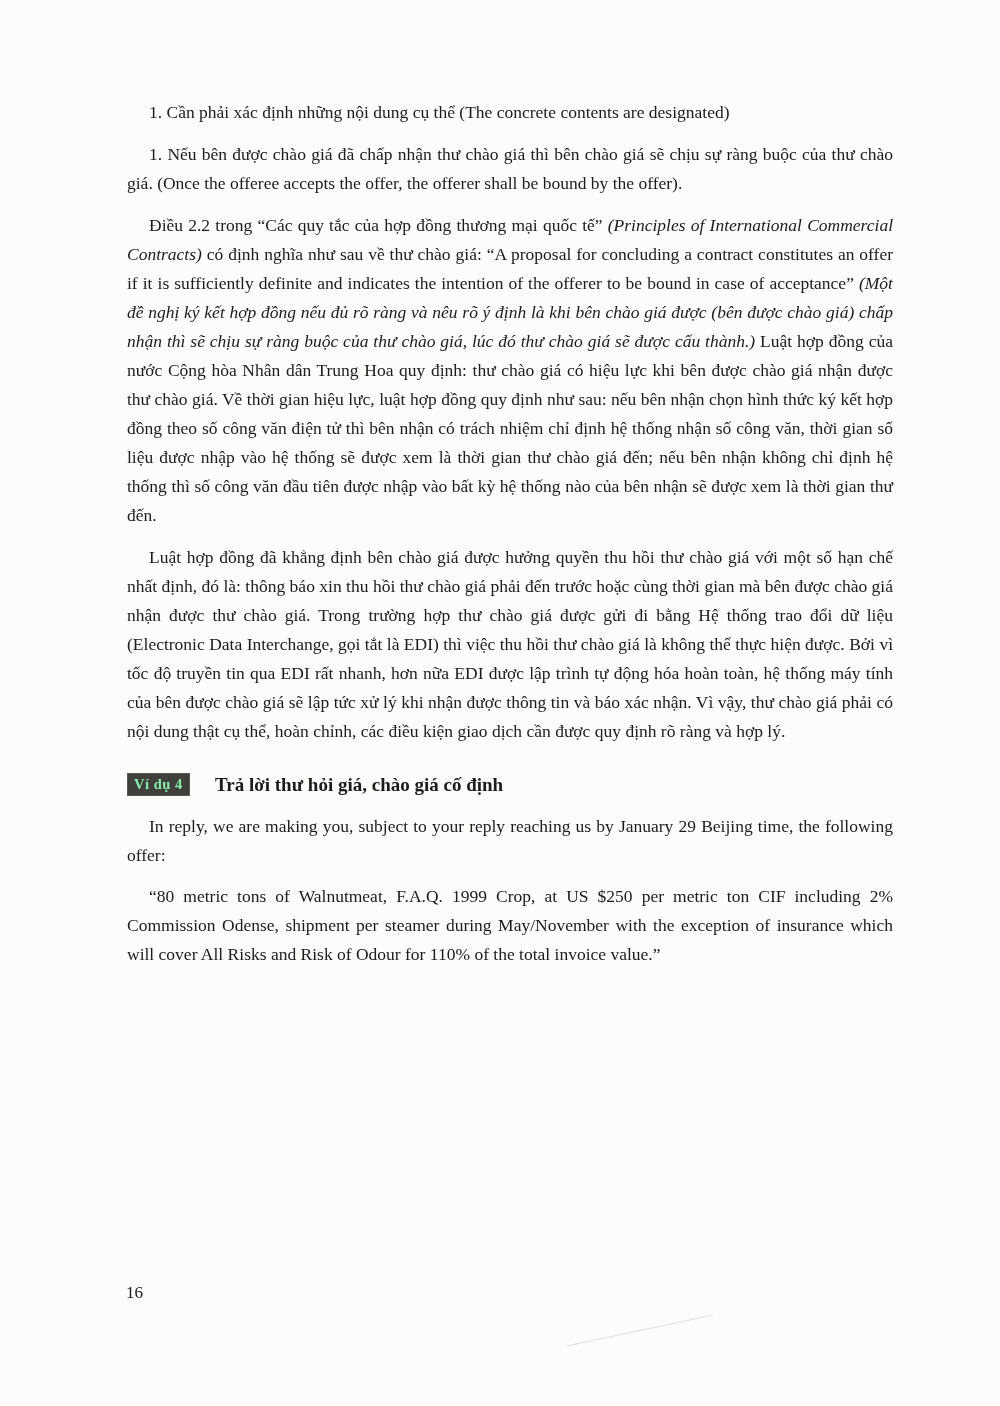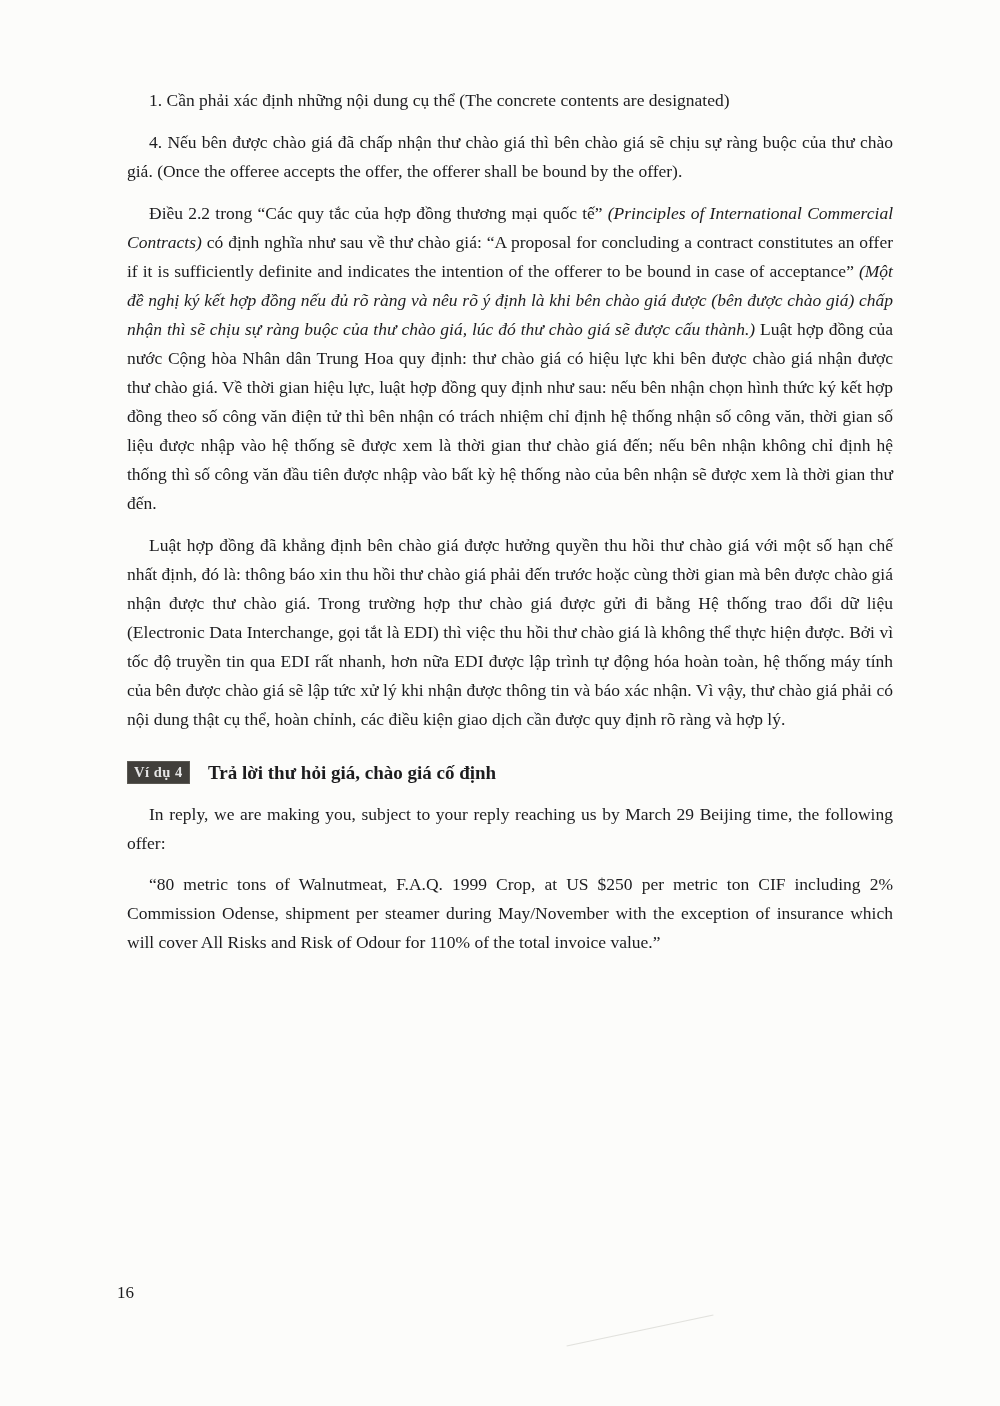--- a/index.html
+++ b/index.html
@@ -20,56 +20,56 @@
   .content {
     position: absolute;
     left: 127px;
     top: 86px;
     width: 766px;
     font-size: 17.5px;
     line-height: 29px;
     text-align: justify;
   }
   .para {
-    margin: 0 0 13px 0;
+    margin: 12px 0 13px 0;
     text-indent: 22px;
   }
   .para.tight {
     margin-bottom: 12px;
   }
   .italic {
     font-style: italic;
   }
   .example-heading {
     margin: 26px 0 14px 0;
     line-height: 26px;
     text-align: left;
   }
   .badge {
     display: inline-block;
     background: #413f3b;
-    color: #e5e5e5;
+    color: #86efac;
     font-size: 14.5px;
     font-weight: bold;
     line-height: 20px;
     padding: 1px 7px 2px 7px;
     border-radius: 1px;
     vertical-align: 2px;
     letter-spacing: 0.5px;
     box-shadow: 0 0 0 1px #5a5852 inset;
   }
   .heading-text {
     font-weight: bold;
     font-size: 19px;
-    margin-left: 14px;
+    margin-left: 21px;
     font-family: Liberation Serif, serif;
   }
   .page-number {
     position: absolute;
-    left: 117px;
+    left: 126px;
     top: 1283px;
     font-size: 17px;
   }
   .scan-artifact {
     position: absolute;
     left: 565px;
     top: 1330px;
     width: 150px;
     height: 1px;
     background: #d9d9d5;
@@ -78,33 +78,33 @@
   }
 </style>
 </head>
 <body>
 
 <div class="page">
   <div class="content">
 
     <p class="para">1. Cần phải xác định những nội dung cụ thể (The concrete contents are designated)</p>
 
-    <p class="para">4. Nếu bên được chào giá đã chấp nhận thư chào giá thì bên chào giá sẽ chịu sự ràng buộc của thư chào giá. (Once the offeree accepts the offer, the offerer shall be bound by the offer).</p>
+    <p class="para">1. Nếu bên được chào giá đã chấp nhận thư chào giá thì bên chào giá sẽ chịu sự ràng buộc của thư chào giá. (Once the offeree accepts the offer, the offerer shall be bound by the offer).</p>
 
     <p class="para"><span>Điều 2.2 trong “Các quy tắc của hợp đồng thương mại quốc tế” </span><span class="italic">(Principles of International Commercial Contracts)</span><span> có định nghĩa như sau về thư chào giá: “A proposal for concluding a contract constitutes an offer if it is sufficiently definite and indicates the intention of the offerer to be bound in case of acceptance” </span><span class="italic">(Một đề nghị ký kết hợp đồng nếu đủ rõ ràng và nêu rõ ý định là khi bên chào giá được (bên được chào giá) chấp nhận thì sẽ chịu sự ràng buộc của thư chào giá, lúc đó thư chào giá sẽ được cấu thành.)</span><span> Luật hợp đồng của nước Cộng hòa Nhân dân Trung Hoa quy định: thư chào giá có hiệu lực khi bên được chào giá nhận được thư chào giá. Về thời gian hiệu lực, luật hợp đồng quy định như sau: nếu bên nhận chọn hình thức ký kết hợp đồng theo số công văn điện tử thì bên nhận có trách nhiệm chỉ định hệ thống nhận số công văn, thời gian số liệu được nhập vào hệ thống sẽ được xem là thời gian thư chào giá đến; nếu bên nhận không chỉ định hệ thống thì số công văn đầu tiên được nhập vào bất kỳ hệ thống nào của bên nhận sẽ được xem là thời gian thư đến.</span></p>
 
     <p class="para">Luật hợp đồng đã khẳng định bên chào giá được hưởng quyền thu hồi thư chào giá với một số hạn chế nhất định, đó là: thông báo xin thu hồi thư chào giá phải đến trước hoặc cùng thời gian mà bên được chào giá nhận được thư chào giá. Trong trường hợp thư chào giá được gửi đi bằng Hệ thống trao đổi dữ liệu (Electronic Data Interchange, gọi tắt là EDI) thì việc thu hồi thư chào giá là không thể thực hiện được. Bởi vì tốc độ truyền tin qua EDI rất nhanh, hơn nữa EDI được lập trình tự động hóa hoàn toàn, hệ thống máy tính của bên được chào giá sẽ lập tức xử lý khi nhận được thông tin và báo xác nhận. Vì vậy, thư chào giá phải có nội dung thật cụ thể, hoàn chỉnh, các điều kiện giao dịch cần được quy định rõ ràng và hợp lý.</p>
 
     <div class="example-heading">
       <span class="badge">Ví dụ 4</span>
       <span class="heading-text">Trả lời thư hỏi giá, chào giá cố định</span>
     </div>
 
 
-    <p class="para tight">In reply, we are making you, subject to your reply reaching us by March 29 Beijing time, the following offer:</p>
+    <p class="para tight">In reply, we are making you, subject to your reply reaching us by January 29 Beijing time, the following offer:</p>
 
     <p class="para tight">“80 metric tons of Walnutmeat, F.A.Q. 1999 Crop, at US $250 per metric ton CIF including 2% Commission Odense, shipment per steamer during May/November with the exception of insurance which will cover All Risks and Risk of Odour for 110% of the total invoice value.”</p>
 
 
   </div>
 
   <div class="page-number">16</div>
 
   <div class="scan-artifact"></div>
 </div>

